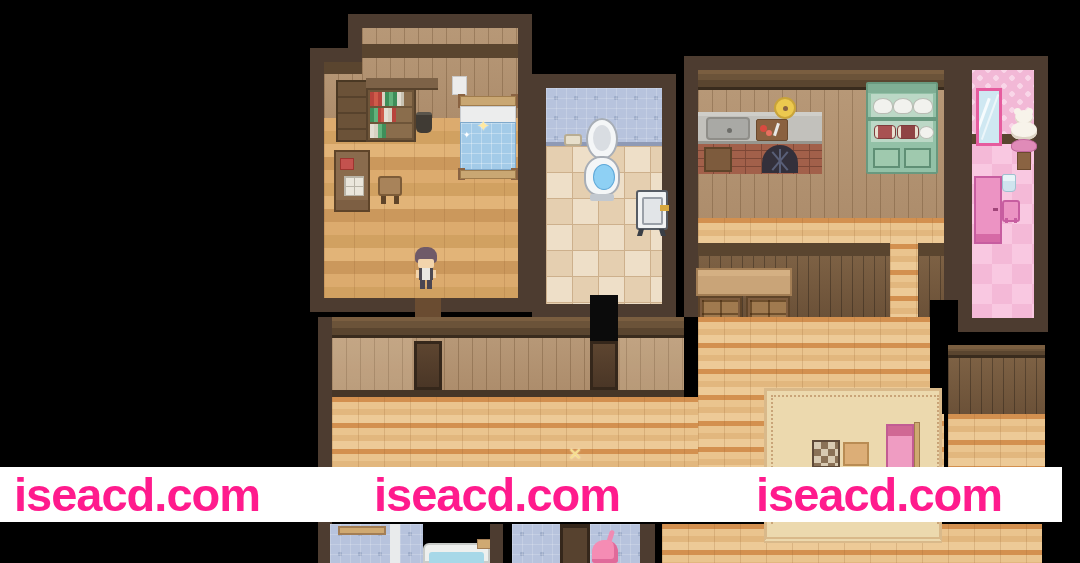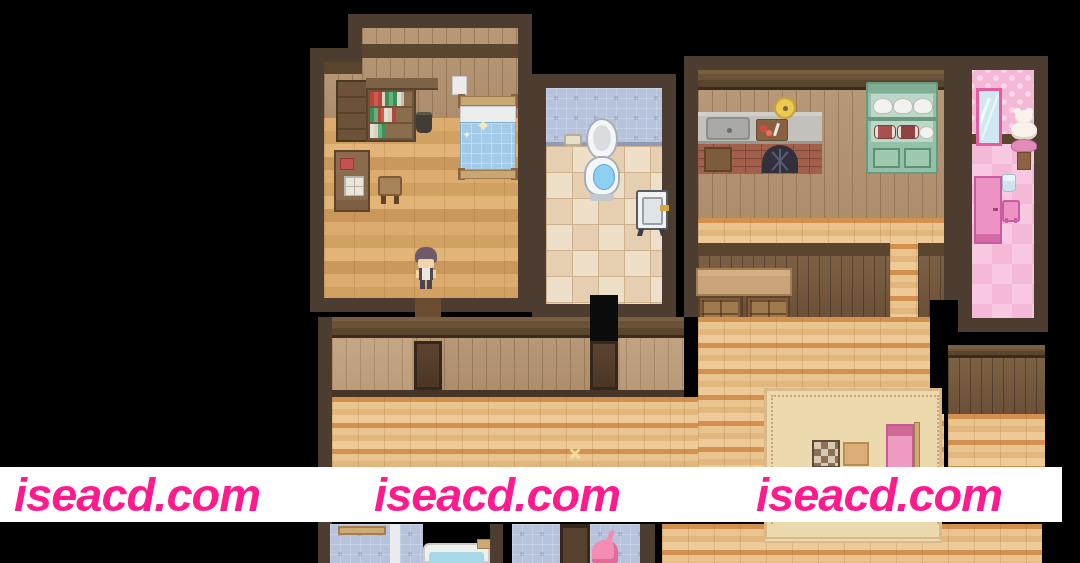--- a/index.html
+++ b/index.html
@@ -13,21 +13,21 @@
   .darkPanels{background:repeating-linear-gradient(90deg,rgba(0,0,0,.28) 0 1px,transparent 1px 11px),linear-gradient(180deg,#7d6144,#6b5138);}
   .floorA{background:repeating-linear-gradient(90deg,rgba(150,100,50,.22) 0 1px,transparent 1px 26px),repeating-linear-gradient(180deg,#d3904f 0 5px,#eac48e 5px 12px,#e2b77e 12px 18px,#edca97 18px 26px);}
   .floorBed{background:repeating-linear-gradient(90deg,rgba(140,90,45,.2) 0 1px,transparent 1px 30px),repeating-linear-gradient(180deg,#dcab6e 0 13px,#d1a161 13px 26px,#e2b478 26px 39px,#cb985c 39px 52px);}
   .blueTile{background:linear-gradient(rgba(255,255,255,.18) 1px,transparent 1px) 0 0/10px 10px,linear-gradient(90deg,rgba(255,255,255,.18) 1px,transparent 1px) 0 0/10px 10px,radial-gradient(rgba(90,110,150,.28) 2px,transparent 2.5px) 0 0/20px 20px,#b7c3dd;}
   .bathTile{background:linear-gradient(#cdb08c 1px,transparent 1px) 0 0/26px 26px,linear-gradient(90deg,#cdb08c 1px,transparent 1px) 0 0/26px 26px,repeating-conic-gradient(#eedfc8 0% 25%,#e5cfb0 25% 50%) 0 0/52px 52px;}
   .pinkWall{background:radial-gradient(#f9d6e8 2.5px,transparent 3px) 0 0/16px 16px,radial-gradient(#f9d6e8 2.5px,transparent 3px) 8px 8px/16px 16px,#f2b8d6;}
   .pinkFloor{background:repeating-conic-gradient(#f9c8e1 0% 25%,#f4b9d7 25% 50%) 0 0/40px 40px;}
   .brick{background:repeating-linear-gradient(90deg,transparent 0 15px,rgba(124,71,54,.9) 15px 16px),repeating-linear-gradient(0deg,#a2604a 0 7px,#7c4736 7px 8px);}
   .door{background:linear-gradient(180deg,#5d4530,#4a3626);border:3px solid #35271b;box-sizing:border-box;}
   .wm{position:absolute;top:467px;height:55px;display:flex;align-items:center;color:#ff1b8d;
-      font-weight:bold;font-style:italic;font-size:47px;letter-spacing:-1px;}
+      font-weight:bold;font-size:47px;letter-spacing:-1px;}
   .sp{position:absolute;font-weight:bold;line-height:1;}
 </style>
 </head>
 <body>
 
 <div id="stage">
 
   <div class="abs border" style="left:348px;top:14px;width:184px;height:298px;"></div>
   <div class="abs border" style="left:310px;top:48px;width:222px;height:264px;"></div>
   <div class="abs wallPlanks" style="left:362px;top:28px;width:156px;height:90px;"></div>

